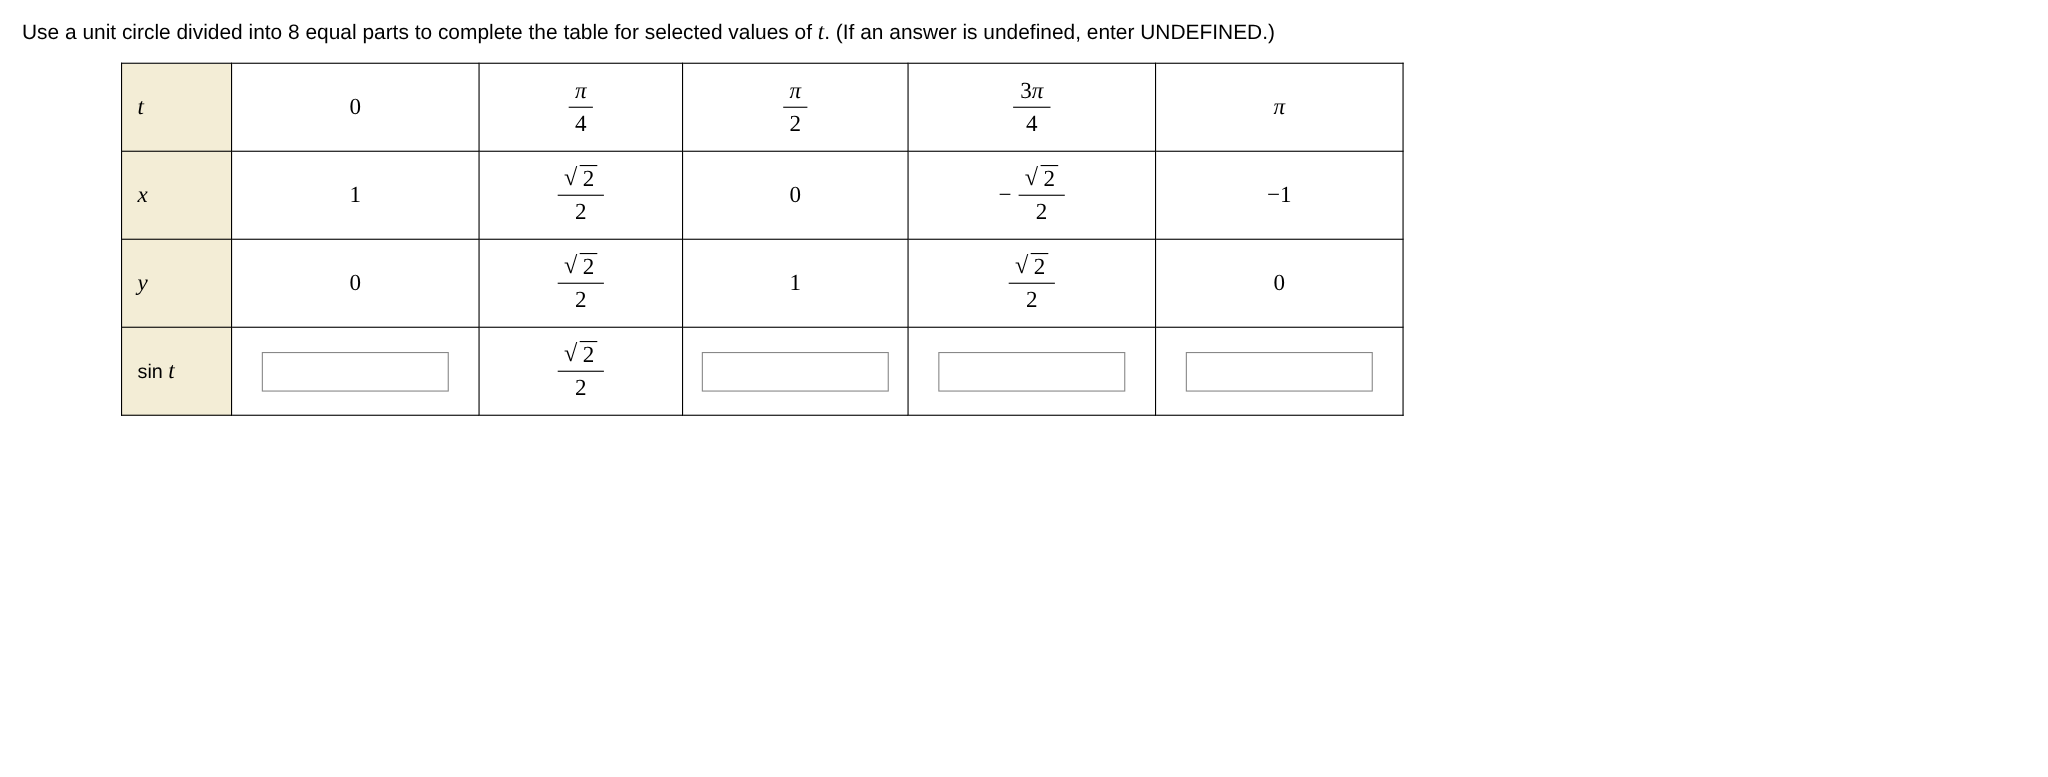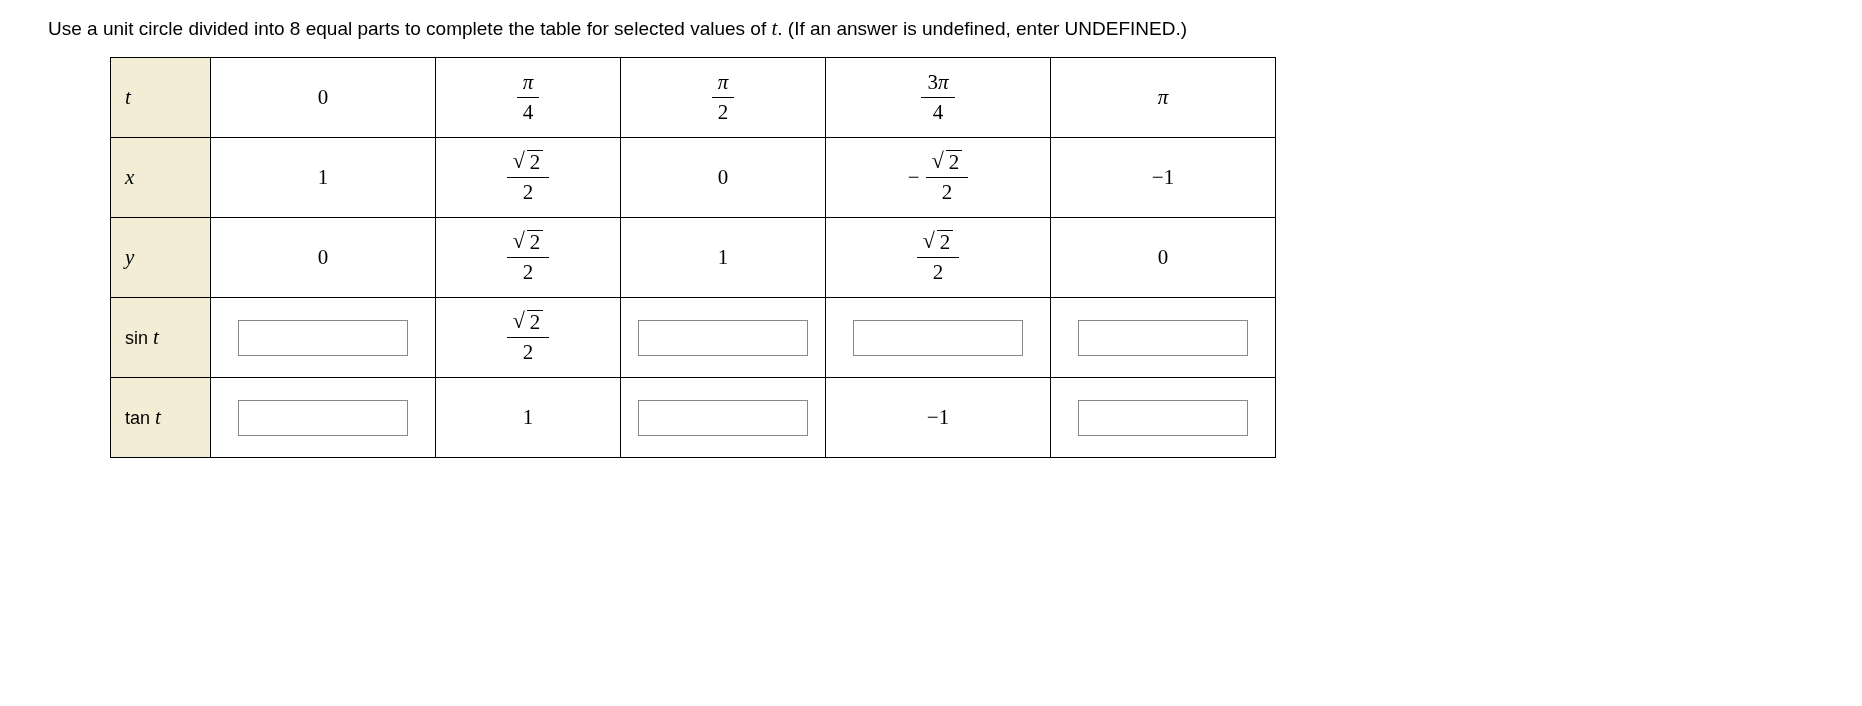--- a/index.html
+++ b/index.html
@@ -7,21 +7,20 @@
       font-family: Verdana, Arial, sans-serif;
       font-size: 18px;
       color: #000;
       background: #fff;
       margin: 0;
       padding: 16px 20px;
     }
     .instruction {
       margin-bottom: 16px;
       font-size: 19px;
-      margin-left: 28px;
     }
     .instruction .ital { font-style: italic; font-family: 'Times New Roman', serif; font-size: 21px; }
     table {
       border-collapse: collapse;
       margin-left: 90px;
     }
     td {
       border: 1px solid #000;
       text-align: center;
       vertical-align: middle;
@@ -190,31 +189,15 @@
     </td>
     <td class="col3">
       <input type="text" class="input-box" style="">
     </td>
     <td class="col4">
       <input type="text" class="input-box" style="">
     </td>
   </tr>
 
 
-  <tr>
-    <td class="rowhead">
-      <span class="trig"><span>tan</span> <span class="var">t</span></span>
-    </td>
-    <td class="col0">
-      <input type="text" class="input-box" style="">
-    </td>
-    <td class="col1 mathcell">1</td>
-    <td class="col2">
-      <input type="text" class="input-box" style="">
-    </td>
-    <td class="col3 mathcell">−1</td>
-    <td class="col4">
-      <input type="text" class="input-box" style="">
-    </td>
-  </tr>
 
 </tbody>
   </table>
 
 </body></html>

